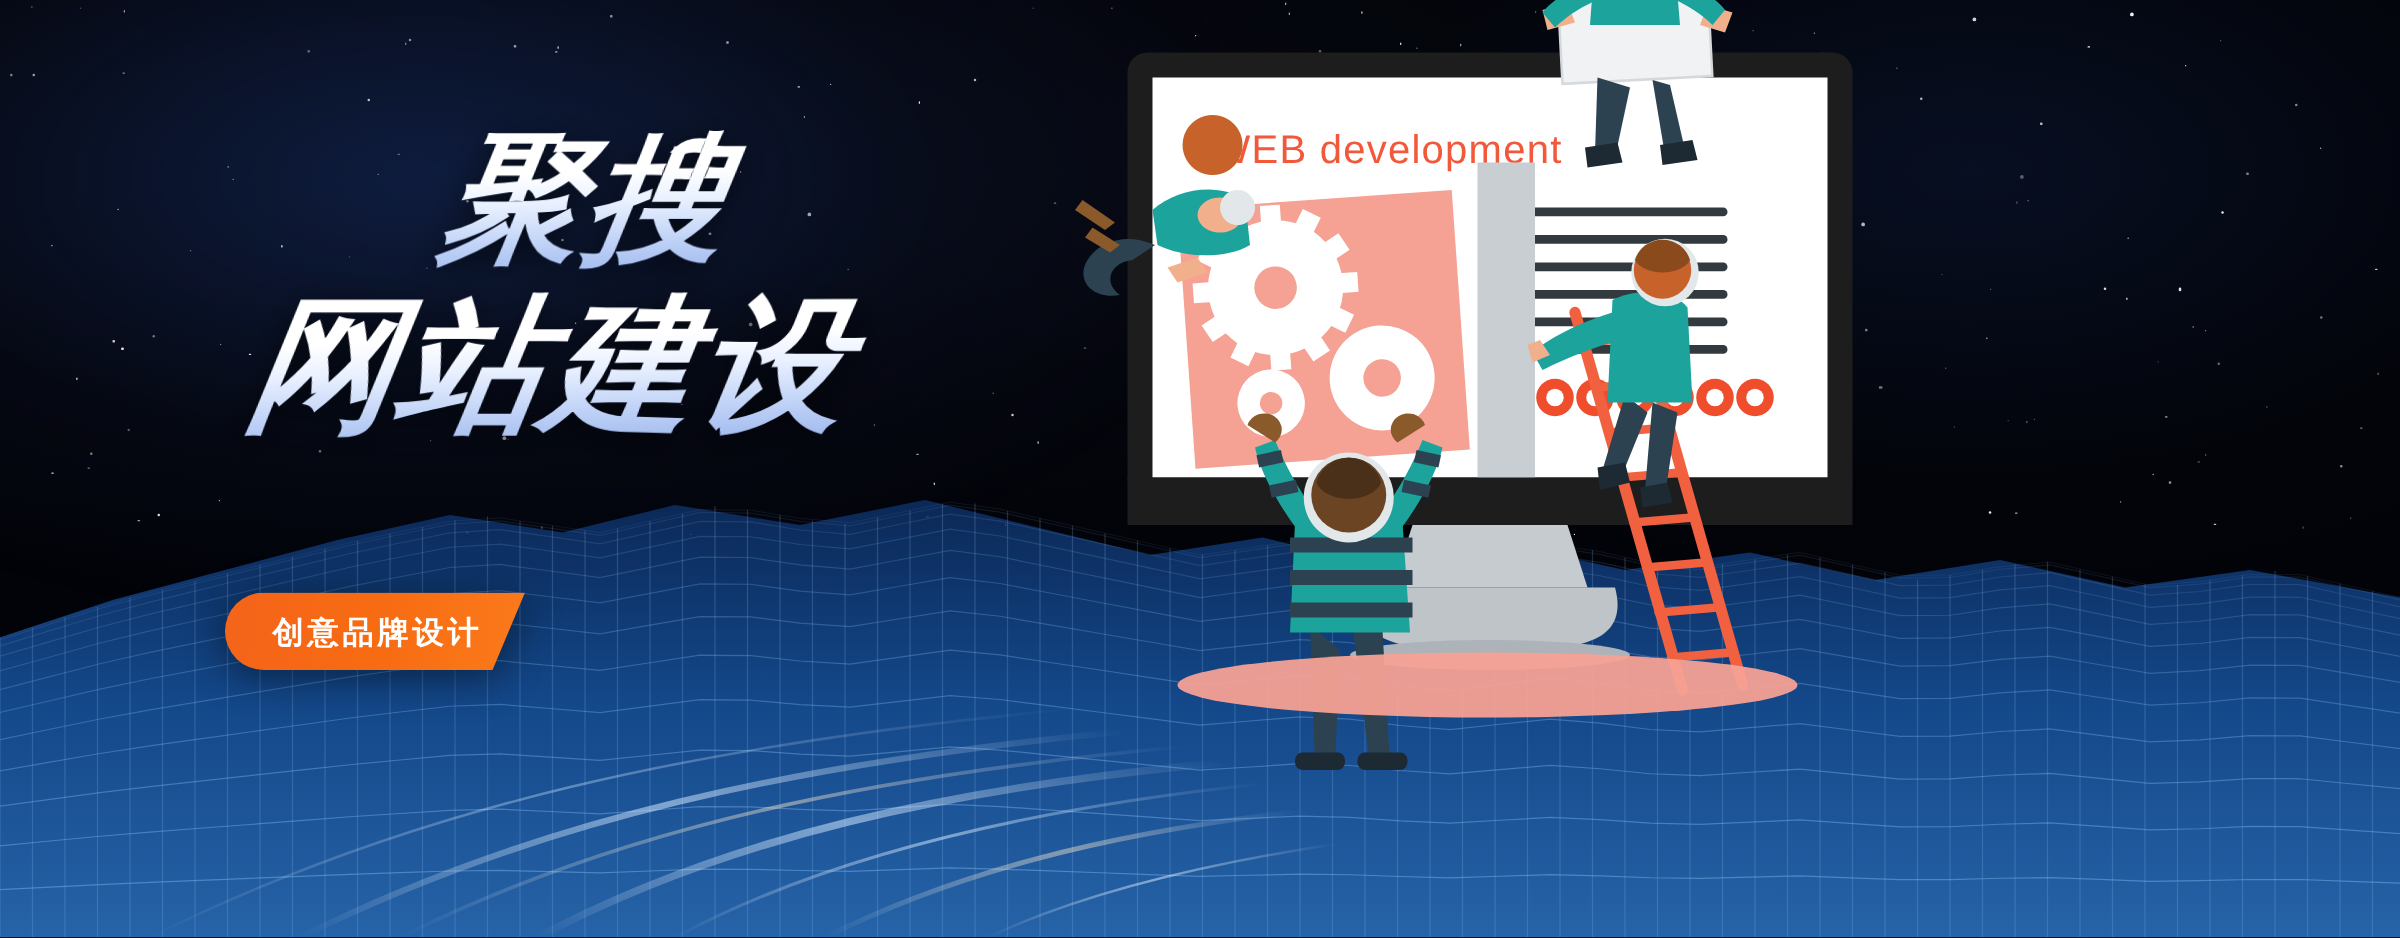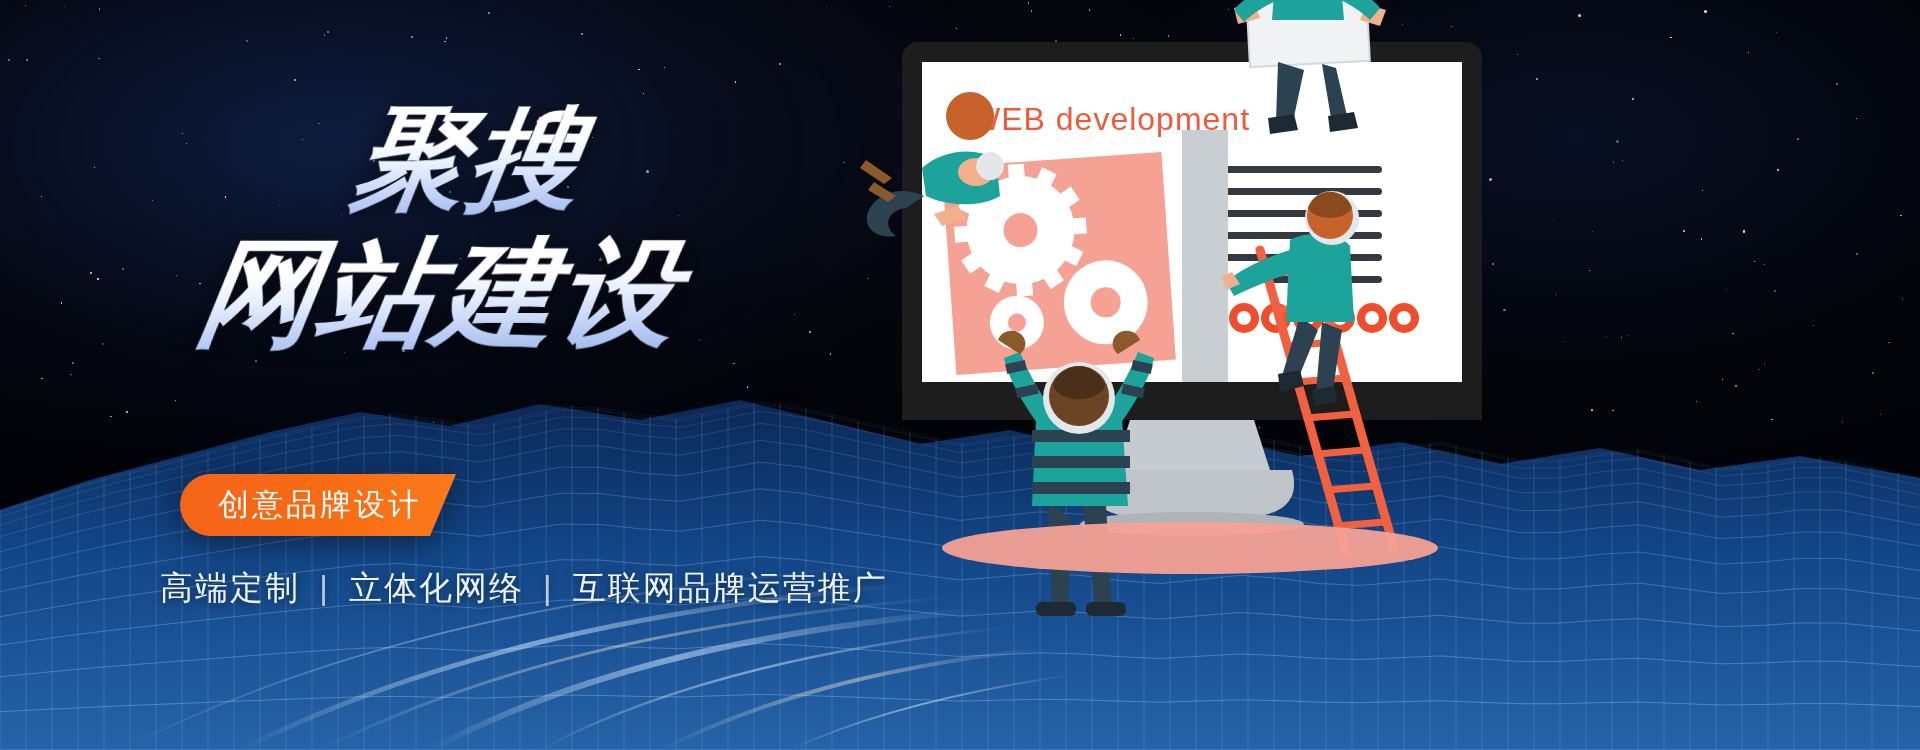--- a/index.html
+++ b/index.html
@@ -55,21 +55,21 @@
   .title-1{font-size:112px;margin-left:60px;}
   .title-2{font-size:118px;margin-top:18px;}
 
   .badge-row{
     position:absolute;left:180px;top:474px;
     display:flex;align-items:stretch;height:62px;
     filter:drop-shadow(0 6px 16px rgba(0,0,0,.45));
   }
   .badge{
     display:flex;align-items:center;justify-content:center;
-    color:#fff;font-size:31px;font-weight:normal;letter-spacing:3px;
+    color:#fff;font-size:25px;font-weight:bold;letter-spacing:3px;
     padding:0 26px 0 30px;
   }
   .badge-a{
     background:linear-gradient(95deg,#f4641a 0%,#f76b12 50%,#fb7a1b 100%);
     border-radius:31px 0 0 31px;
     padding-left:38px;padding-right:34px;
     clip-path:polygon(0 0,100% 0,calc(100% - 26px) 100%,0 100%);
   }
   .badge-b{
     background:linear-gradient(95deg,#5c85ef 0%,#6f93f2 55%,#8aa9f6 100%);
@@ -430,27 +430,20 @@
 
     <div class="title-wrap">
       <span class="title-1">聚搜</span>
       <span class="title-2">网站建设</span>
     </div>
 
     <div class="badge-row">
       <div class="badge badge-a">创意品牌设计</div>
     </div>
 
-    <div class="tagline">
-      <span>高端定制</span>
-      <span class="sep">|</span>
-      <span>立体化网络</span>
-      <span class="sep">|</span>
-      <span>互联网品牌运营推广</span>
-    </div>
   </div>
 
   <div class="illus">
     <svg viewBox="0 0 1090 750">
       <defs>
         <clipPath id="screenClip">
             <rect x="92" y="62" width="540" height="320" rx="2"></rect>
           </clipPath>
       </defs>
 

